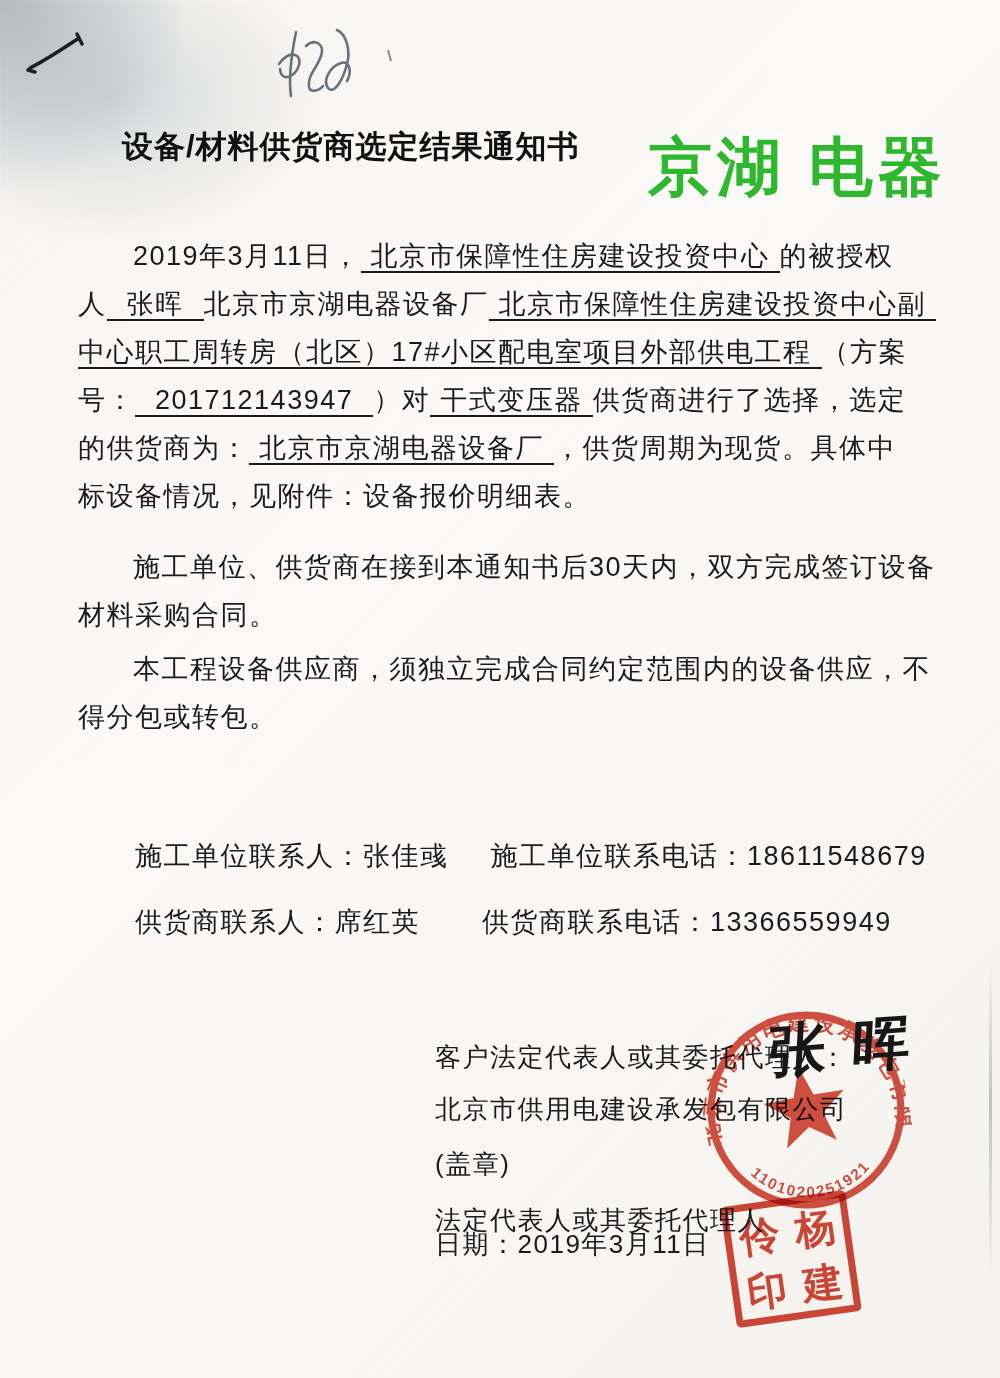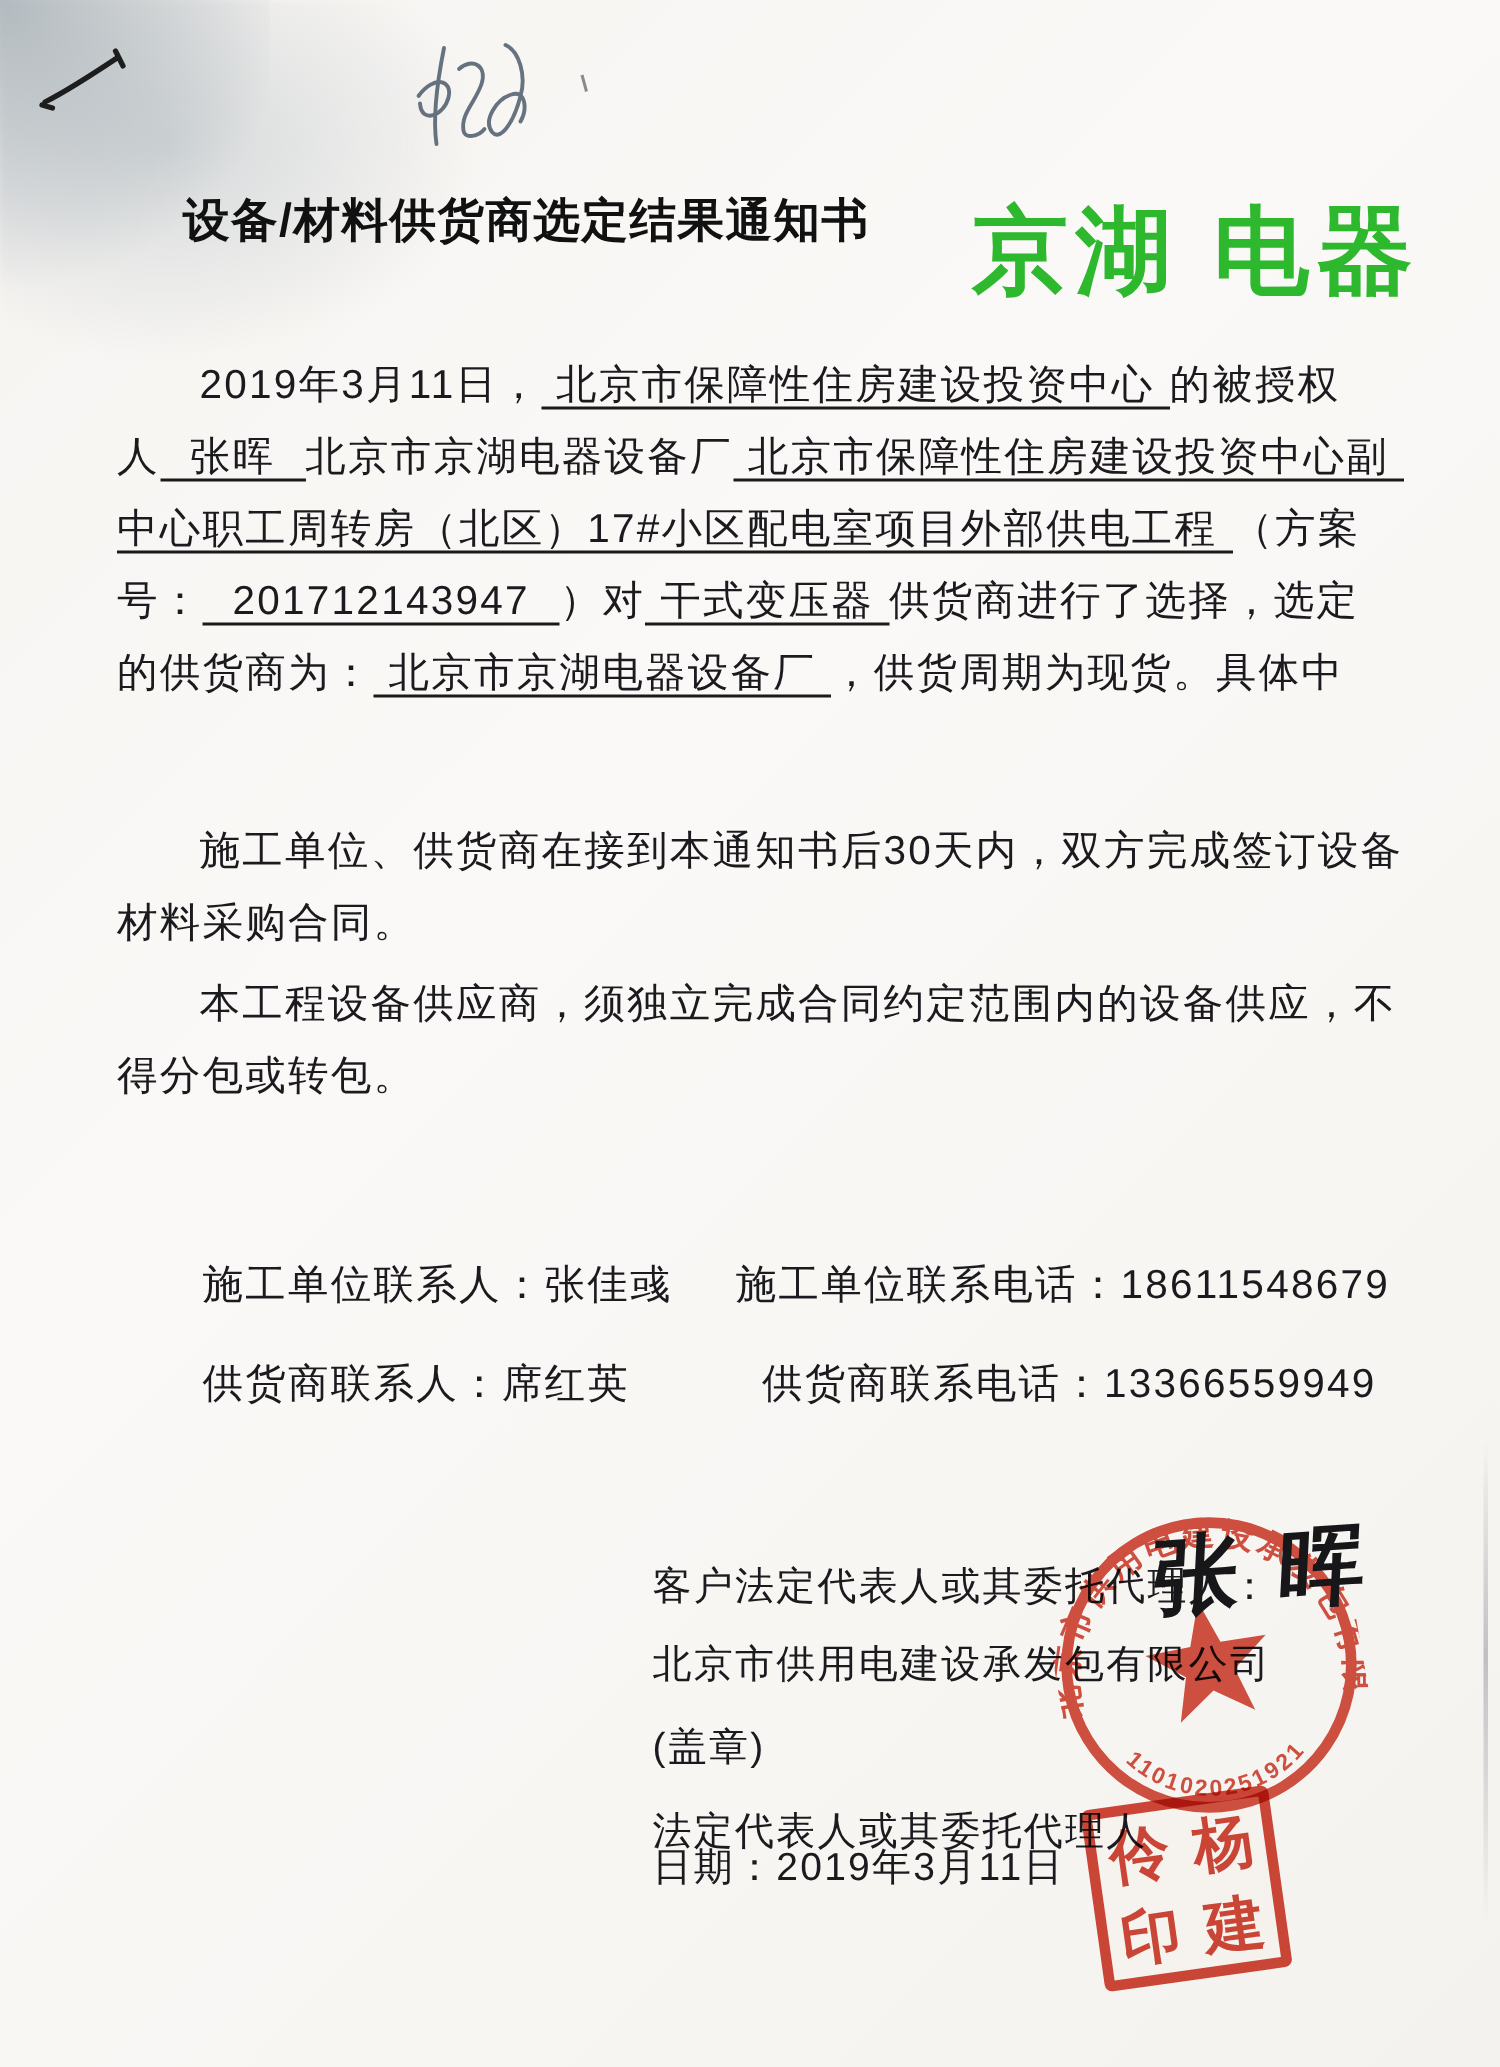--- a/index.html
+++ b/index.html
@@ -33,21 +33,21 @@
     position:absolute;left:648px;top:124px;z-index:4;
     font-size:64px;font-weight:900;letter-spacing:5px;white-space:nowrap;
     color:#2eb82e;
   }
 
   
   .tline{position:absolute;white-space:nowrap;font-size:27px;letter-spacing:1.5px;z-index:2;color:#1b1b1f;}
   .bl{border-bottom:2.5px solid #1a1a1a;padding:0 10px;}
   .bl-wide{border-bottom:2.5px solid #1a1a1a;padding:0 20px;}
   .gap1{margin-left:42px;}
-  .gap2{margin-left:88px;}
+  .gap2{margin-left:62px;}
 
   
   .sline{position:absolute;left:435px;white-space:nowrap;font-size:26px;letter-spacing:1.5px;z-index:2;color:#1b1b1f;}
 
   .signature{
     position:absolute;left:768px;top:1008px;z-index:7;
     font-size:58px;font-weight:700;letter-spacing:26px;white-space:nowrap;
     color:#17171a;transform:rotate(-4deg) skewX(-7deg);
   }
 
@@ -94,20 +94,21 @@
   </div>
   <div class="tline" style="left:78px;top:334px;">
     <span class="bl" style="padding-left:0;">中心职工周转房（北区）17#小区配电室项目外部供电工程</span><span>（方案</span>
   </div>
   <div class="tline" style="left:78px;top:382px;">
     <span>号：</span><span class="bl-wide">201712143947</span><span>）对</span><span class="bl">干式变压器</span><span>供货商进行了选择，选定</span>
   </div>
   <div class="tline" style="left:78px;top:430px;">
     <span>的供货商为：</span><span class="bl">北京市京湖电器设备厂</span><span>，供货周期为现货。具体中</span>
   </div>
+  <div class="tline" style="left:78px;top:478px;">标设备情况，见附件：设备报价明细表。</div>
 
   <div class="tline" style="left:133px;top:549px;">施工单位、供货商在接到本通知书后30天内，双方完成签订设备</div>
   <div class="tline" style="left:78px;top:597px;">材料采购合同。</div>
 
   <div class="tline" style="left:133px;top:651px;">本工程设备供应商，须独立完成合同约定范围内的设备供应，不</div>
   <div class="tline" style="left:78px;top:699px;">得分包或转包。</div>
 
   <div class="tline" style="left:135px;top:838px;">
     <span>施工单位联系人：张佳彧</span><span class="gap1">施工单位联系电话：18611548679</span>
   </div>

